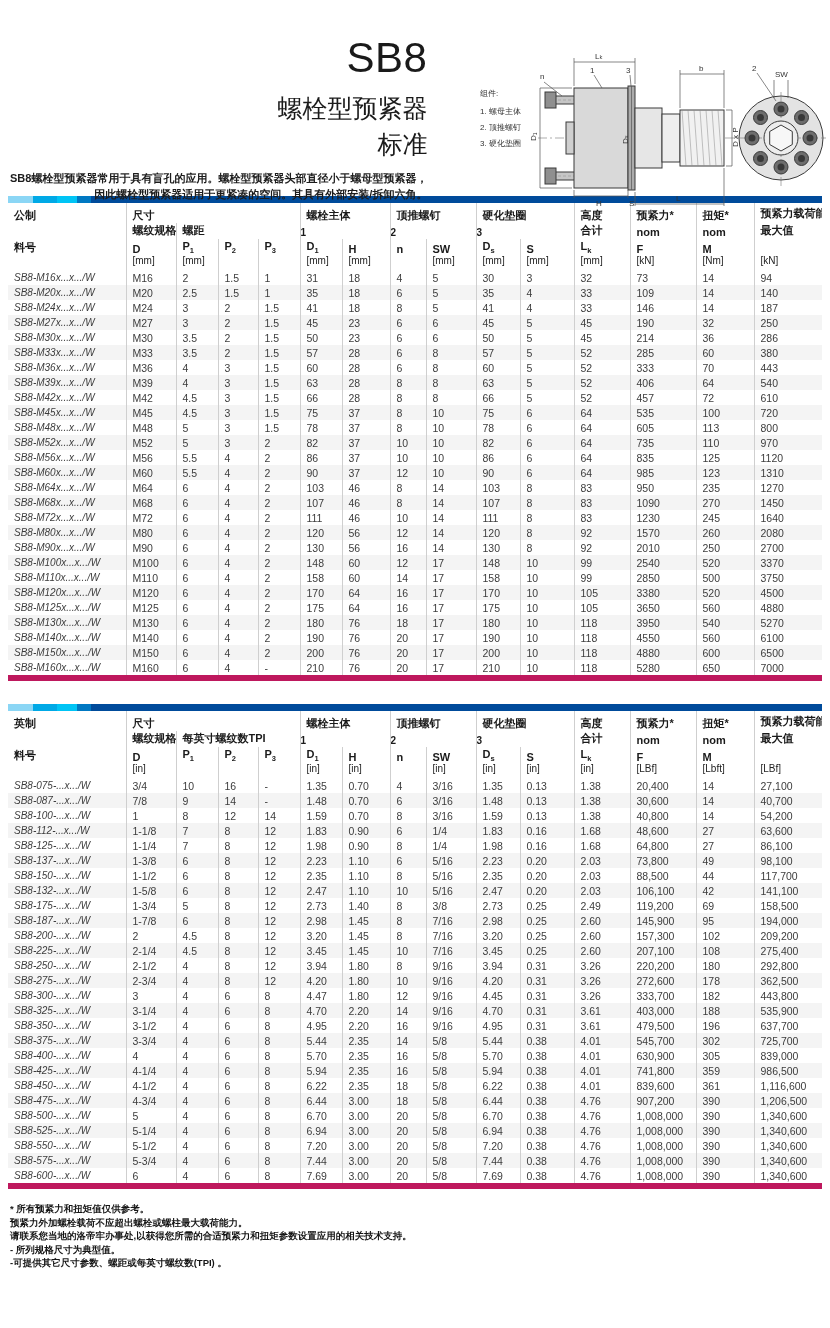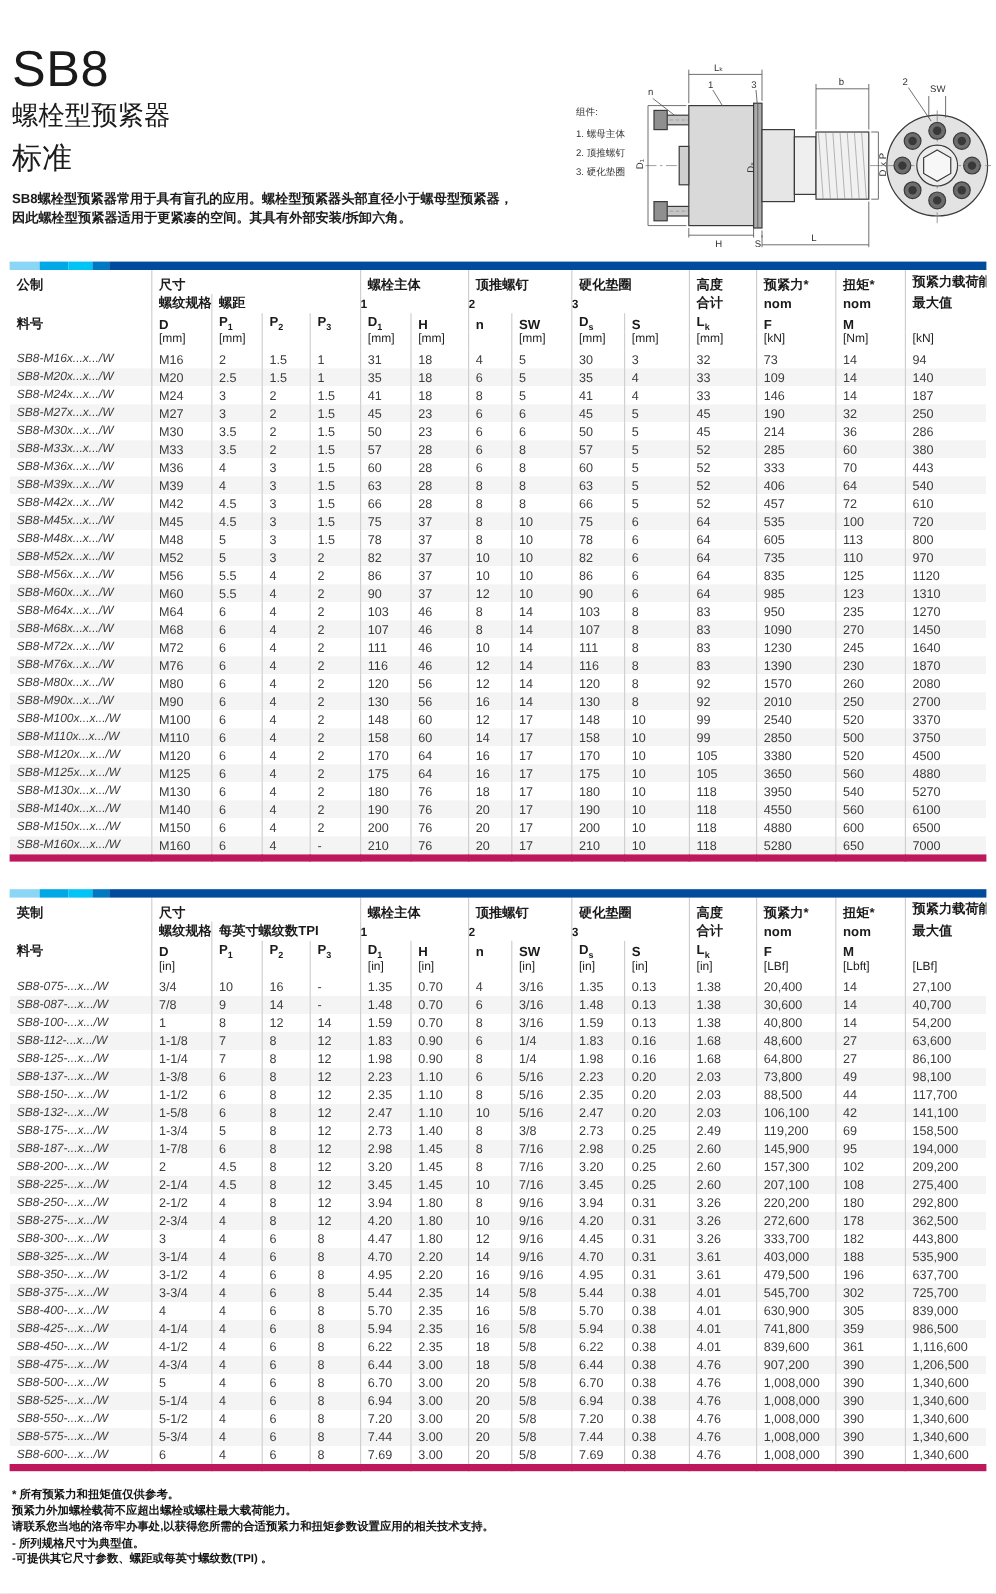--- a/index.html
+++ b/index.html
@@ -1,23 +1,23 @@
 <!DOCTYPE html>
 <html><head>
 <meta charset="utf-8">
 <style>
   html,body{margin:0;padding:0;background:#ededed;}
   .page{width:830px;height:1328px;position:relative;background:#fff;
         font-family:"Liberation Sans","DejaVu Sans",sans-serif;color:#1a1a1a;
         margin:0 auto;overflow:hidden;box-shadow:0 0 2px rgba(0,0,0,.2);}
   
-  .hero{position:relative;height:218px;}
+  .hero{position:relative;height:196px;text-align:right;}
   .title-block{position:absolute;left:10px;top:36px;}
   .product{font-size:42px;line-height:44px;font-weight:400;letter-spacing:.5px;}
-  .subtitle{font-size:22px;line-height:28px;margin-top:2px;}
+  .subtitle{font-size:25px;line-height:28px;margin-top:14px;}
   .variant{font-size:25px;line-height:28px;margin-top:8px;}
   .desc{margin-top:12px;font-size:11px;line-height:16px;font-weight:600;color:#1c1c1c;}
   svg.diagram{position:absolute;right:4px;top:46px;width:348px;height:170px;}
   svg.diagram text{font-size:8px;fill:#333;}
   svg.diagram .dim{stroke:#555;stroke-width:.7;fill:none;}
   svg.diagram .shape{stroke:#3a3a3a;stroke-width:1;}
   svg.diagram .hatch{stroke:#8a8a8a;stroke-width:.5;}
   svg.diagram .cl{stroke:#777;stroke-width:.6;stroke-dasharray:9 3 2 3;fill:none;}
   
   .tablewrap{margin:0 8px;}
@@ -545,37 +545,20 @@
             <td>10</td>
             <td>14</td>
             <td>111</td>
             <td>8</td>
             <td>83</td>
             <td>1230</td>
             <td>245</td>
             <td>1640</td>
           </tr>
           <tr>
-            <td class="part">SB8-M76x...x.../W</td>
-            <td>M76</td>
-            <td>6</td>
-            <td>4</td>
-            <td>2</td>
-            <td>116</td>
-            <td>46</td>
-            <td>12</td>
-            <td>14</td>
-            <td>116</td>
-            <td>8</td>
-            <td>83</td>
-            <td>1390</td>
-            <td>230</td>
-            <td>1870</td>
-          </tr>
-          <tr>
             <td class="part">SB8-M80x...x.../W</td>
             <td>M80</td>
             <td>6</td>
             <td>4</td>
             <td>2</td>
             <td>120</td>
             <td>56</td>
             <td>12</td>
             <td>14</td>
             <td>120</td>

